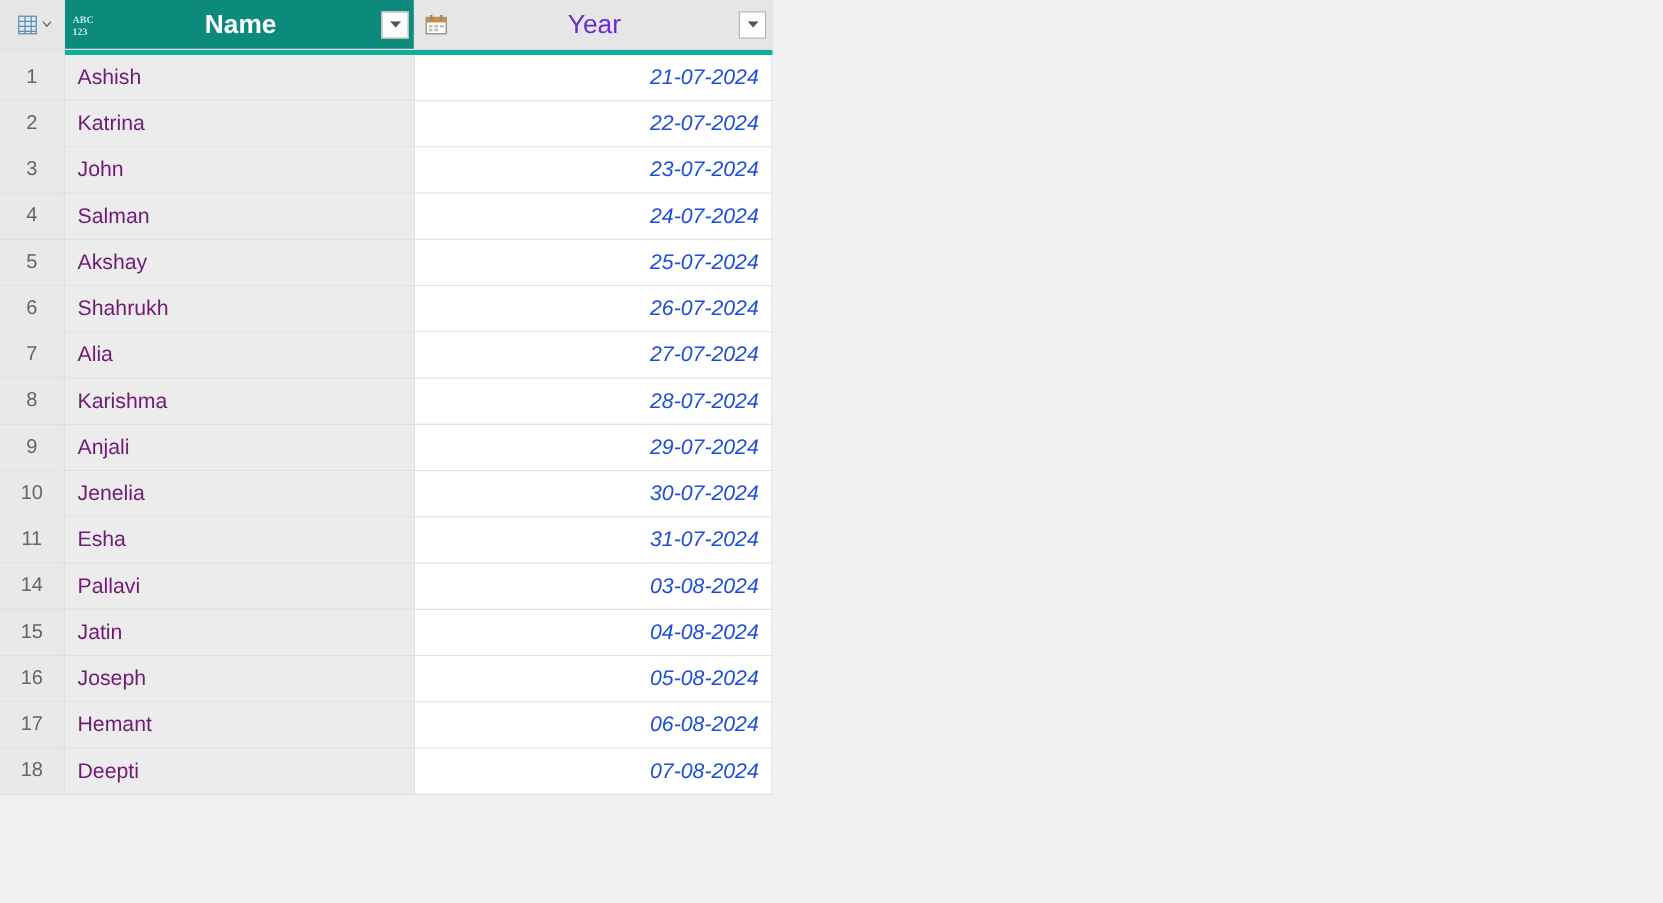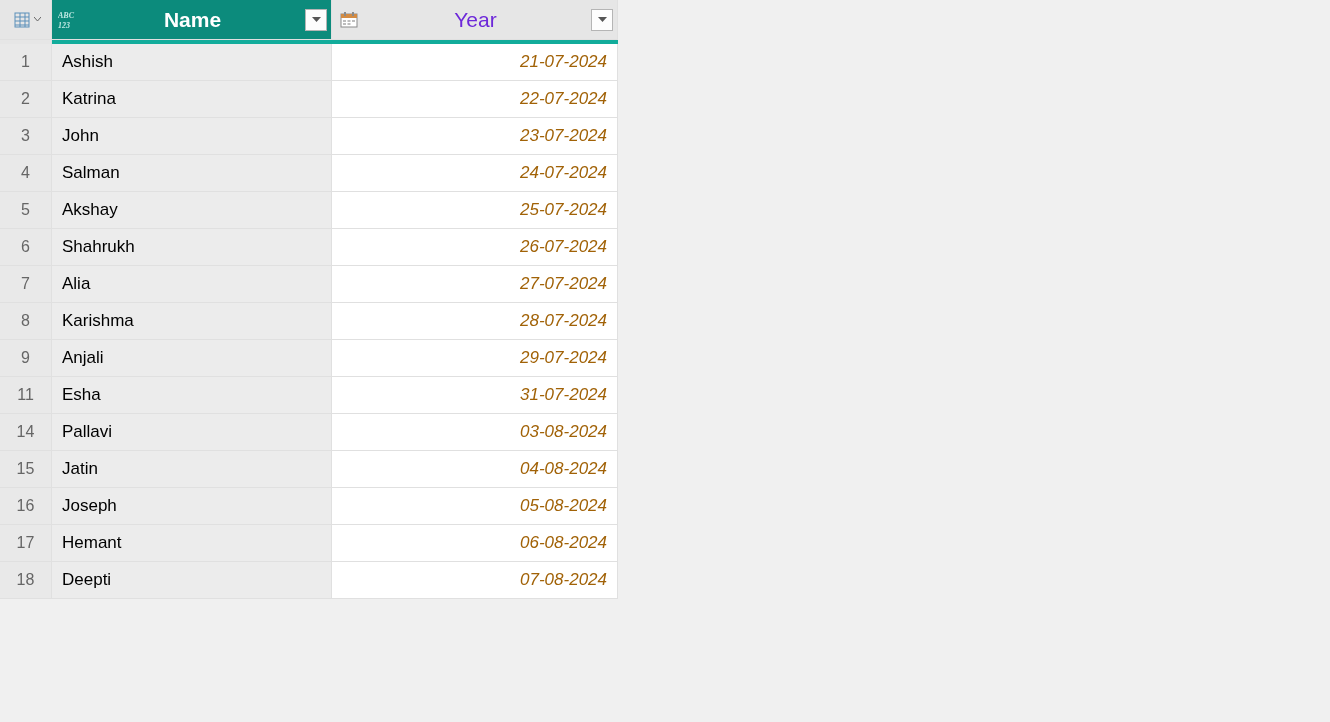--- a/index.html
+++ b/index.html
@@ -43,21 +43,20 @@
     padding: 0 4px 0 6px;
     gap: 6px;
   }
   .col-type-icon {
     width: 22px;
     height: 22px;
     display: flex;
     align-items: center;
     justify-content: center;
     flex-shrink: 0;
-    font-style: italic;
   }
   .col-label {
     flex: 1;
     font-size: 21px;
     white-space: nowrap;
     overflow: hidden;
   }
   .filter-btn {
     width: 20px;
     height: 20px;
@@ -88,31 +87,31 @@
     background:#e6e6e6;
   }
   .rownum-hdr-inner{
     display:flex; align-items:center; justify-content:center; height:100%; gap:1px;
   }
   
   td.data {
     height:37px;
     padding:0 10px;
     font-size:17px;
-    color:#000000;
+    color:#701a75;
     vertical-align:middle;
   }
   td.name-col {
     background:#ececec;
   }
   td.year-col {
     background:#ffffff;
     text-align:right;
     font-style:italic;
-    color:#a16207;
+    color:#1d4ed8;
   }
   
   col.c-rownum { width:52px; }
   col.c-name   { width:280px; }
   col.c-year   { width:286px; }
 </style>
 </head>
 <body>
 
 <table class="pq-table">
@@ -231,20 +230,25 @@
         <td class="rownum">8</td>
         <td class="data name-col">Karishma</td>
         <td class="data year-col">28-07-2024</td>
       </tr>
       <tr>
         <td class="rownum">9</td>
         <td class="data name-col">Anjali</td>
         <td class="data year-col">29-07-2024</td>
       </tr>
       <tr>
+        <td class="rownum">10</td>
+        <td class="data name-col">Jenelia</td>
+        <td class="data year-col">30-07-2024</td>
+      </tr>
+      <tr>
         <td class="rownum">11</td>
         <td class="data name-col">Esha</td>
         <td class="data year-col">31-07-2024</td>
       </tr>
       <tr>
         <td class="rownum">14</td>
         <td class="data name-col">Pallavi</td>
         <td class="data year-col">03-08-2024</td>
       </tr>
       <tr>

